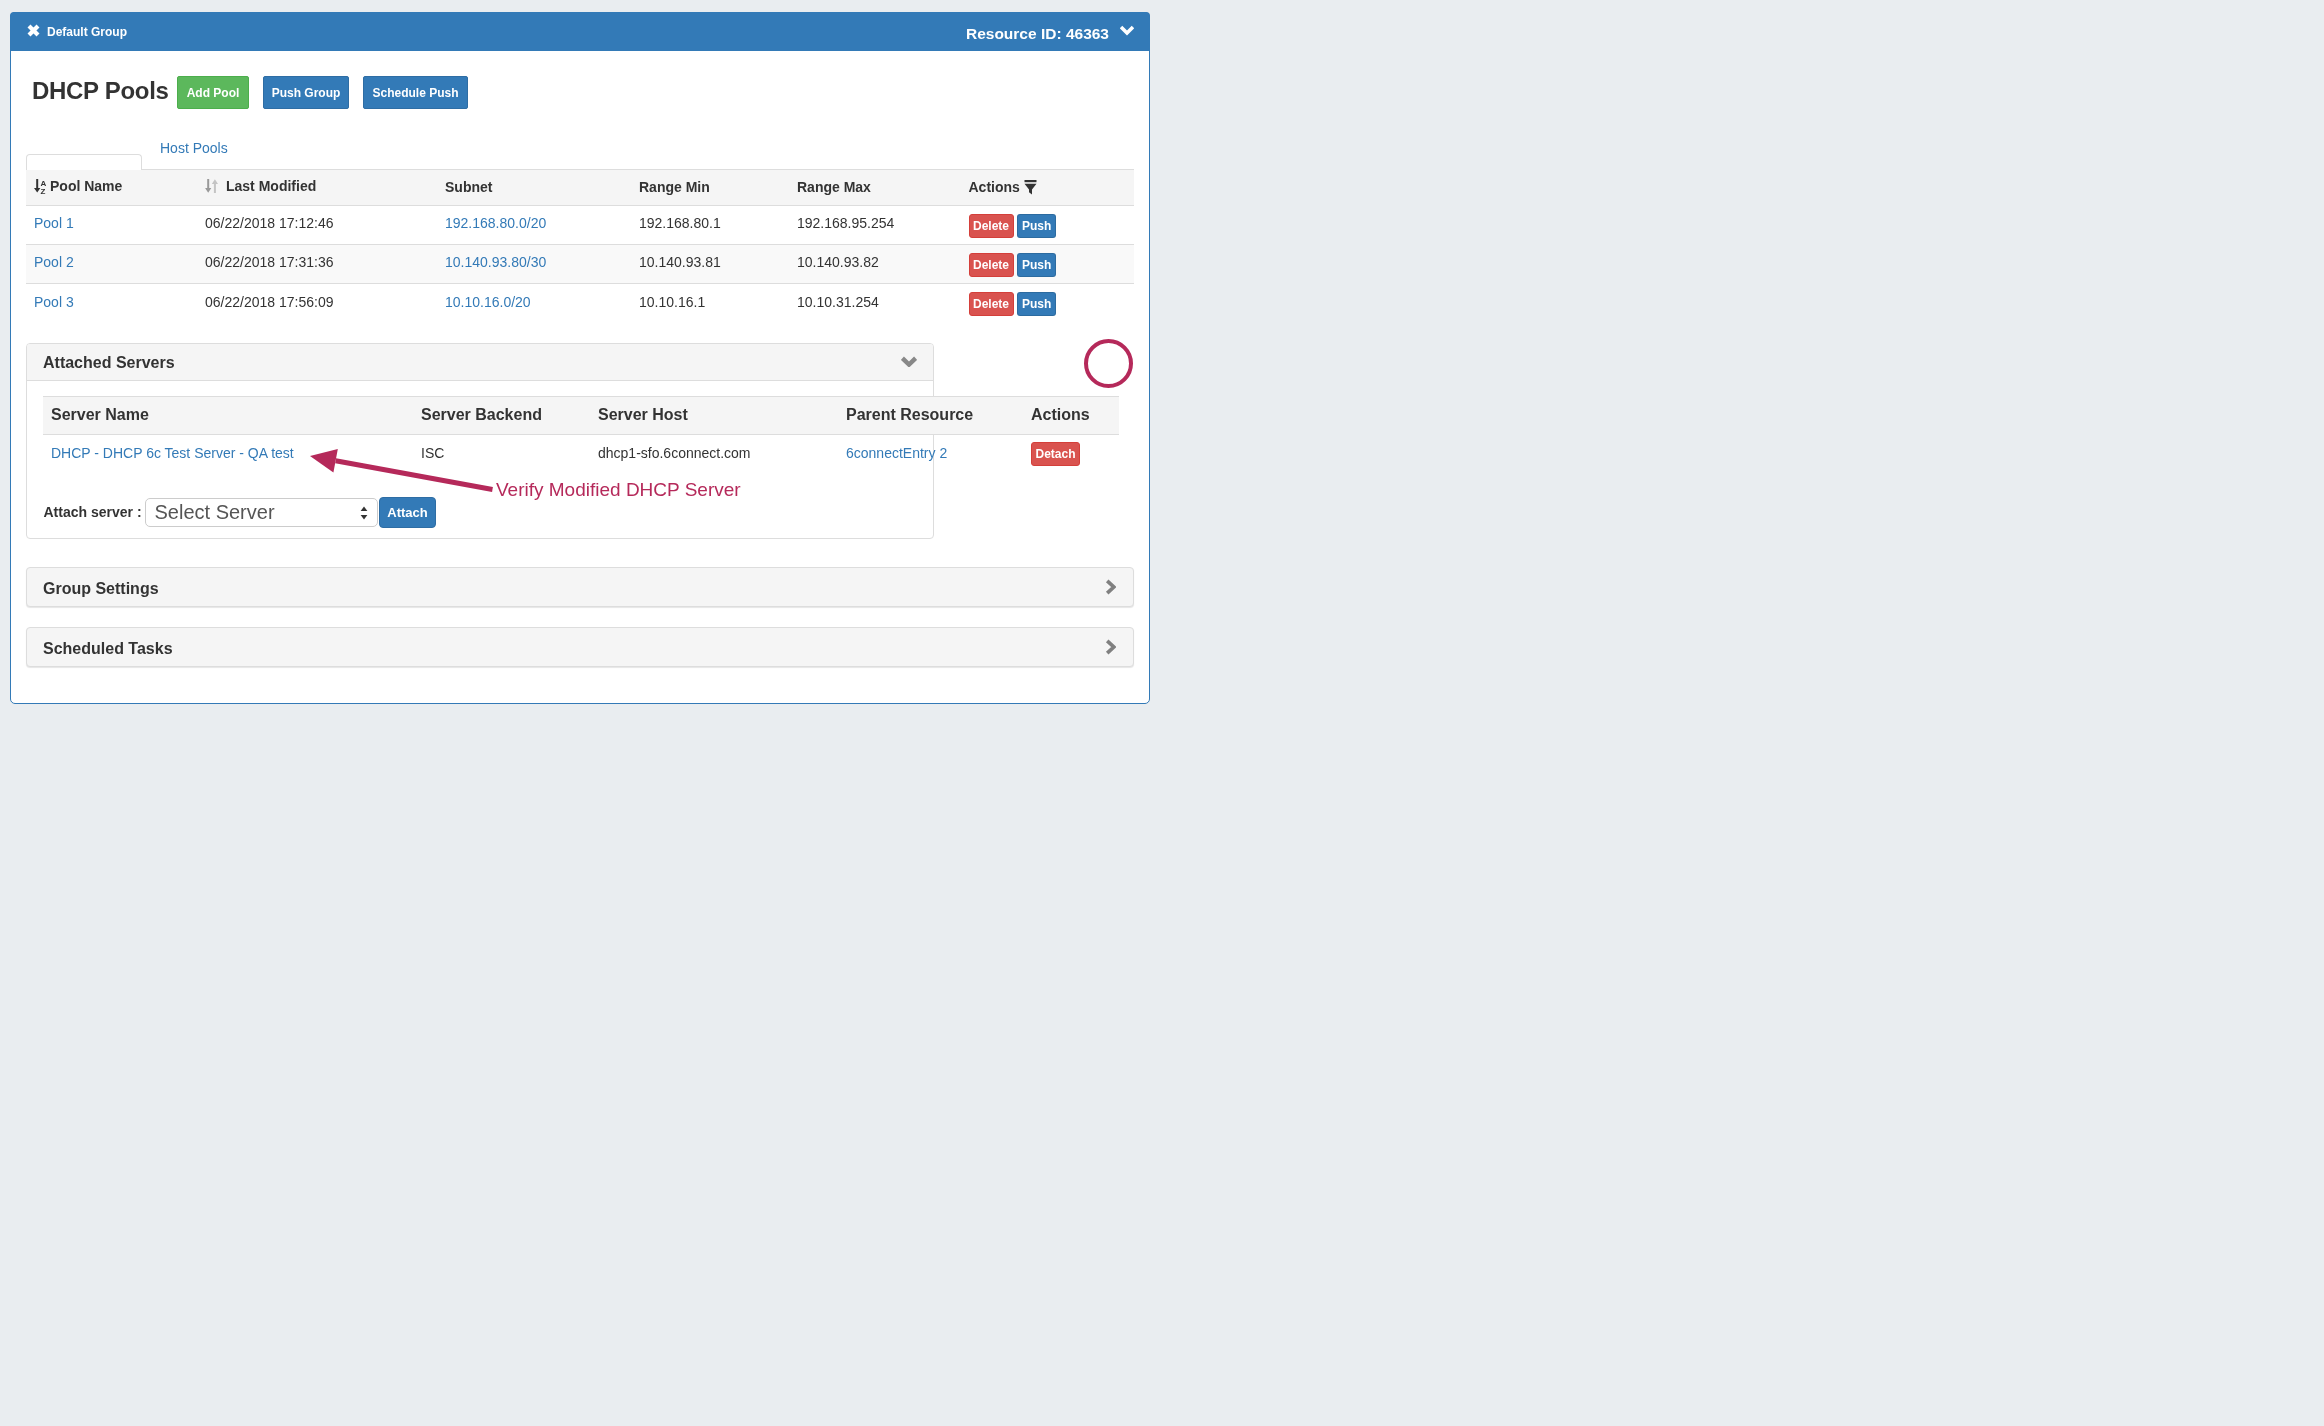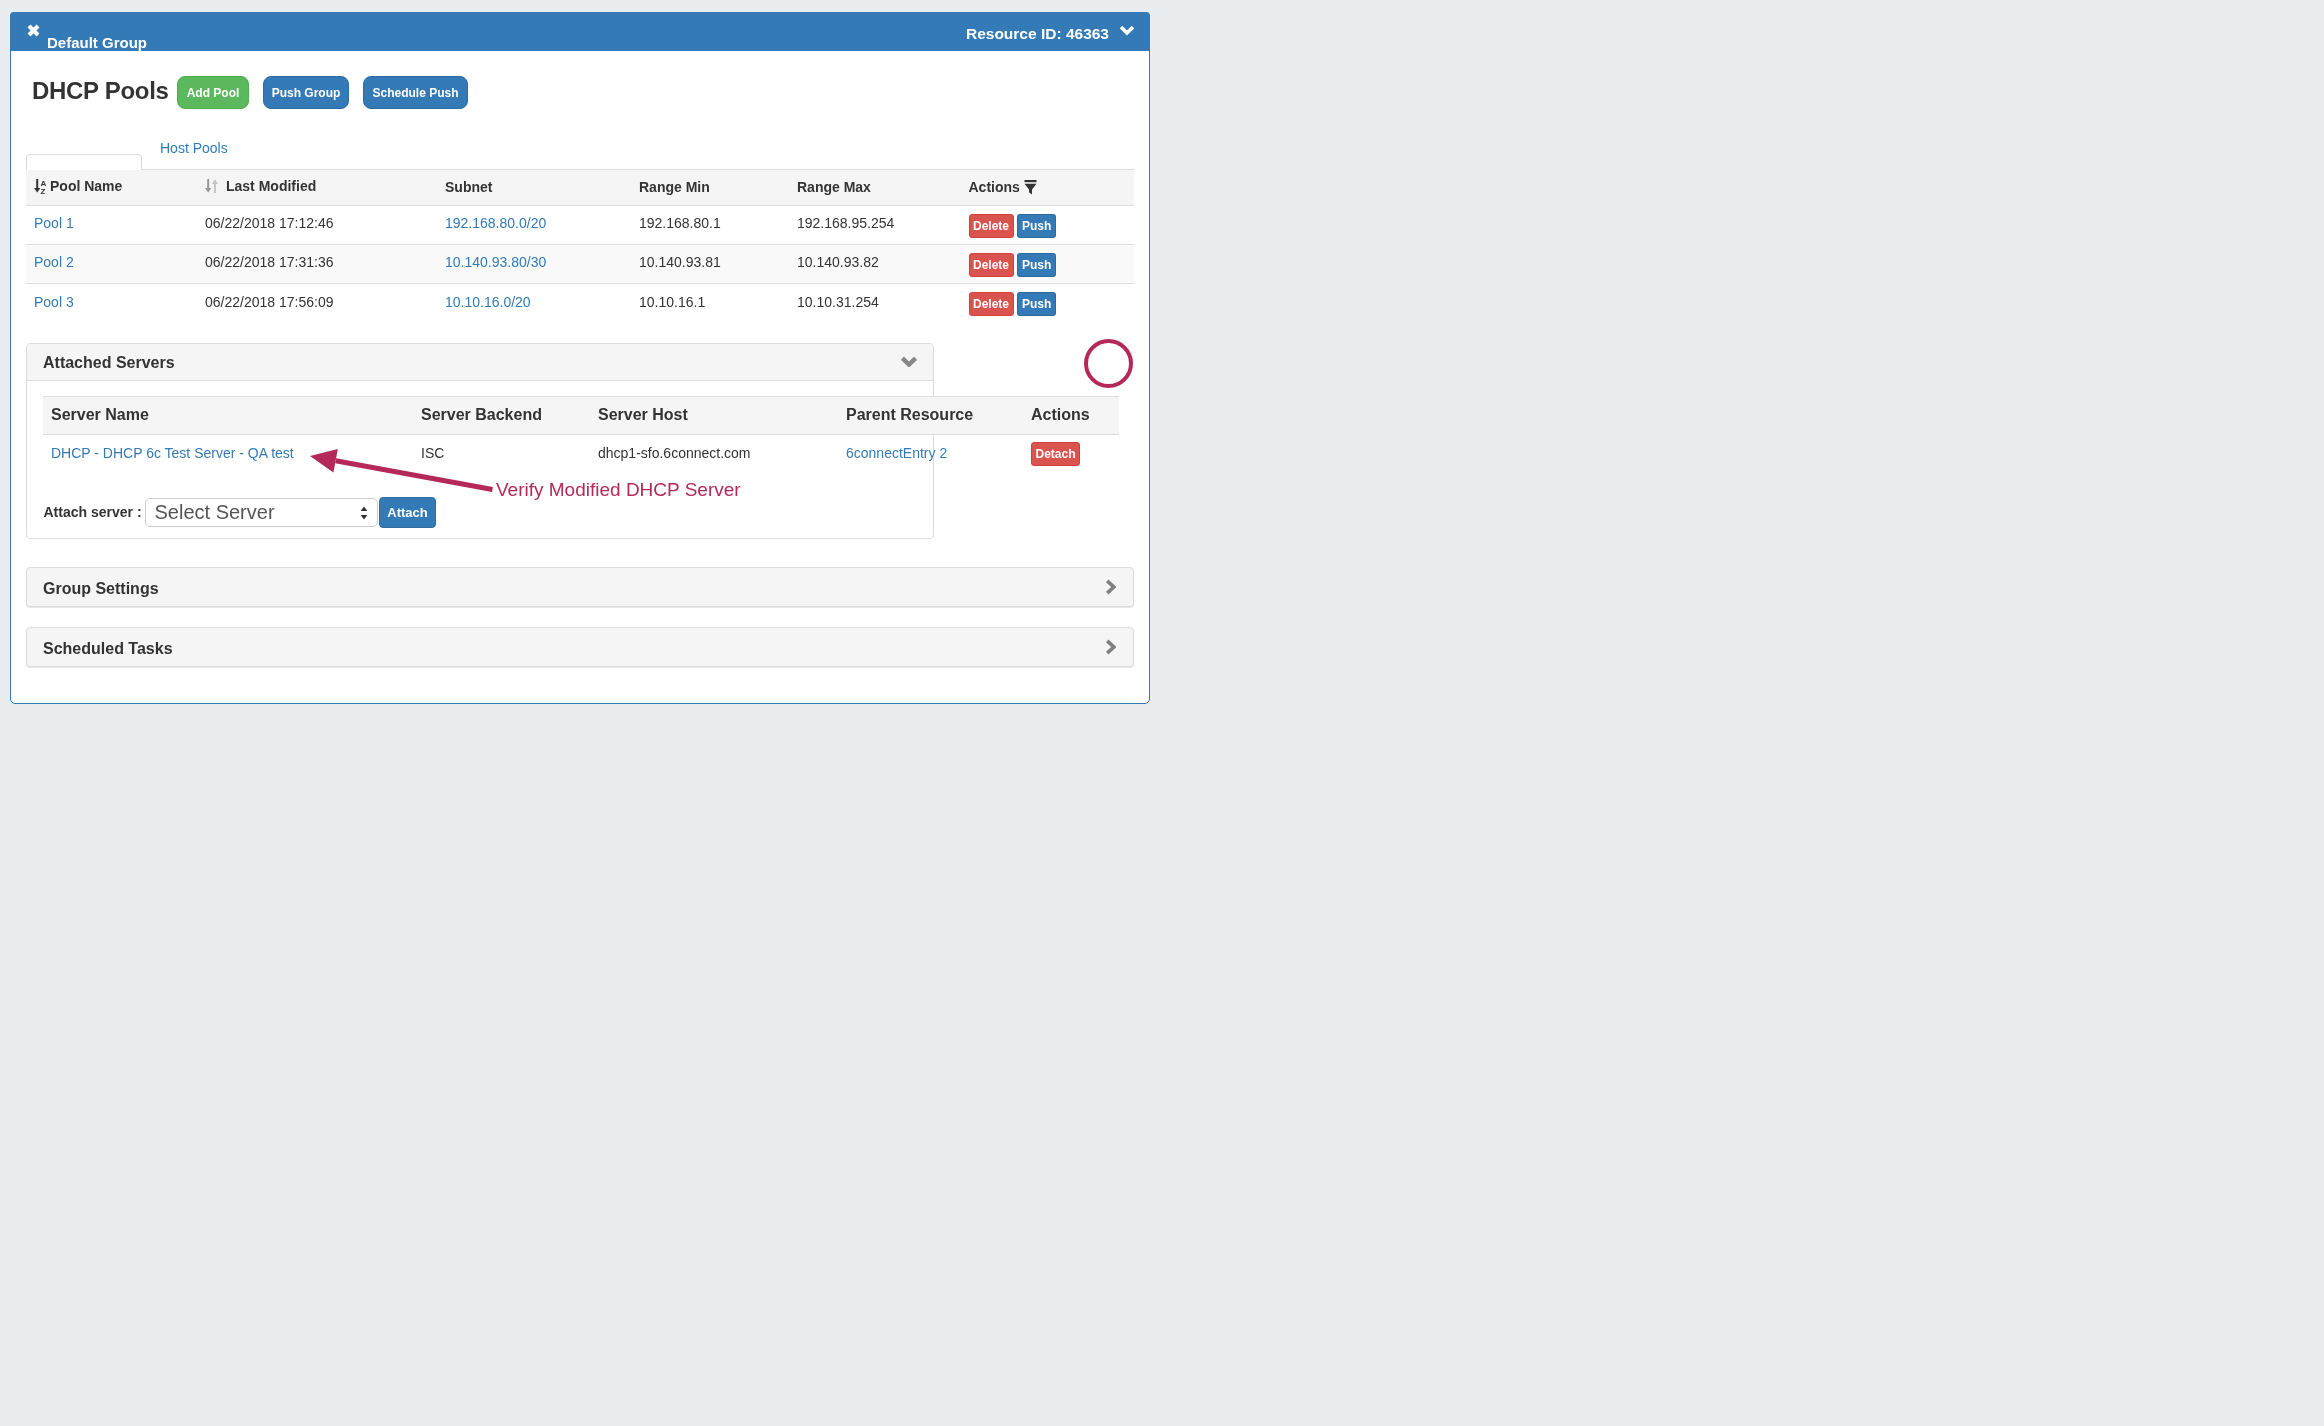--- a/index.html
+++ b/index.html
@@ -14,26 +14,26 @@
 .abs { position:absolute; }
 
 .panel-main {
   position:absolute; left:10px; top:12px; width:1140px; height:692px;
   background:#fff; border:1px solid #337ab7; border-radius:5px;
 }
 .panel-main-heading {
   position:absolute; left:-1px; top:-1px; width:1140px; height:39px;
   background:#337ab7; border-radius:4px 4px 0 0; color:#fff;
 }
-.pm-title { position:absolute; left:37px; top:12px; height:39px; line-height:38px; font-size:15px; font-weight:bold; }
+.pm-title { position:absolute; left:37px; top:1px; height:39px; line-height:38px; font-size:12px; font-weight:bold; }
 .pm-right { position:absolute; right:41px; top:3px; height:39px; line-height:38px; font-size:15.5px; font-weight:bold; }
 
 
 .h2 { position:absolute; left:21px; top:65.5px; font-size:24px; line-height:24px; font-weight:bold; color:#333; letter-spacing:-0.3px; }
-.btn { position:absolute; height:33px; line-height:32px; text-align:center; color:#fff; font-size:12px; font-weight:bold; border-radius:8px; border:1px solid rgba(0,0,0,0.15); }
+.btn { position:absolute; height:33px; line-height:32px; text-align:center; color:#fff; font-size:12px; font-weight:bold; border-radius:2px; border:1px solid rgba(0,0,0,0.15); }
 .btn-green { background:#5cb85c; border-color:#4cae4c; }
 .btn-blue  { background:#337ab7; border-color:#2e6da4; }
 #btn-add   { left:166px; top:63px; width:72px; }
 #btn-push  { left:252px; top:63px; width:86px; }
 #btn-sched { left:352px; top:63px; width:105px; }
 
 
 .tabs { position:absolute; left:15px; top:114px; width:1108px; height:43px; border-bottom:1px solid #ddd; }
 .tab-active {
   position:absolute; left:-0.5px; top:0; width:116.5px; height:43px;

